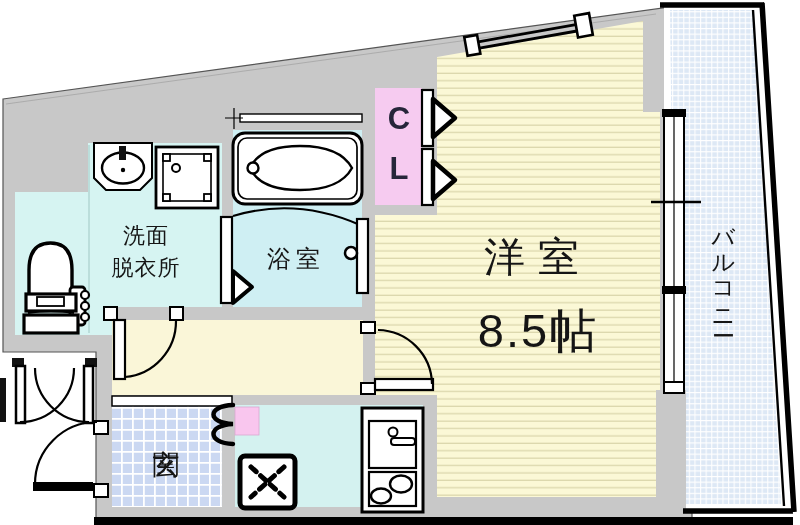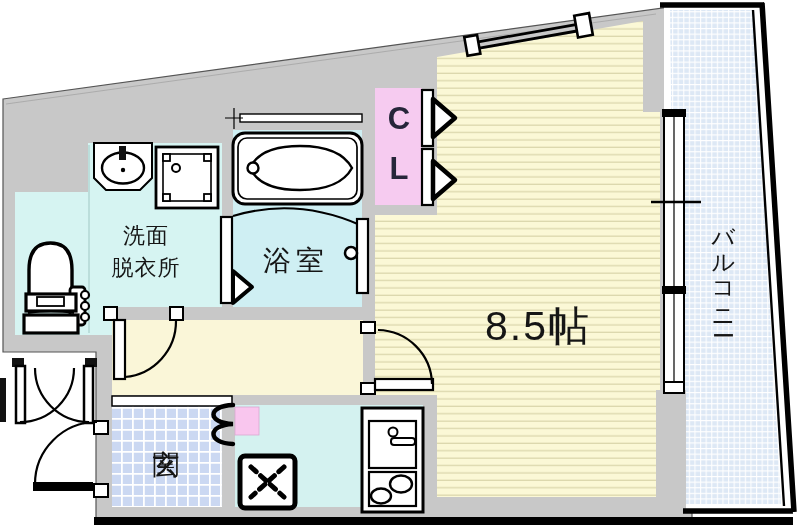--- a/index.html
+++ b/index.html
@@ -3,22 +3,22 @@
 <meta charset="utf-8">
 <style>
   html,body{margin:0;padding:0;background:#fff;}
   #plan{position:relative;width:800px;height:525px;background:#fff;overflow:hidden;
         font-family:"Liberation Sans","DejaVu Sans",sans-serif;}
   #plan svg{position:absolute;left:0;top:0;}
   .lbl{position:absolute;color:#151515;pointer-events:none;line-height:1.3;
        text-align:center;white-space:pre-line;}
   .lbl.vert{writing-mode:vertical-rl;text-orientation:upright;text-align:left;}
   #lbl-western{left:450px;top:231px;width:176px;font-size:41px;letter-spacing:13px;}
-  #lbl-size{left:448px;top:300px;width:180px;font-size:41px;letter-spacing:2px;}
-  #lbl-bath{left:230px;top:243px;width:132px;font-size:28px;letter-spacing:5px;}
+  #lbl-size{left:448px;top:300px;width:180px;font-size:47px;letter-spacing:2px;}
+  #lbl-bath{left:230px;top:243px;width:132px;font-size:24px;letter-spacing:5px;}
   #lbl-washroom{left:80px;top:220px;width:132px;font-size:22px;line-height:1.45;letter-spacing:1px;}
   #lbl-entrance{left:148px;top:428px;font-size:27px;letter-spacing:3px;}
   #lbl-balcony{left:708px;top:211px;font-size:23px;letter-spacing:2px;}
   #lbl-closet{left:376px;top:94px;width:46px;font-size:31px;line-height:1.6;font-weight:bold;color:#26263a;}
 </style>
 </head>
 <body>
 
 <div id="plan">
 <svg width="800" height="525" viewBox="0 0 800 525">
@@ -172,20 +172,21 @@
   </g>
 
   <g>
     <rect x="240" y="456" width="55" height="52" rx="5" fill="#fff" stroke="#000" stroke-width="5"></rect>
     <path d="M251 467 L284 497 M284 467 L251 497" stroke="#000" stroke-width="5" stroke-dasharray="7,6" stroke-linecap="round" fill="none"></path>
   </g>
 
   <rect x="94" y="517" width="699" height="8" fill="#000"></rect>
 </svg>
 
+  <div class="lbl" id="lbl-western">洋室</div>
   <div class="lbl" id="lbl-size">8.5帖</div>
   <div class="lbl" id="lbl-bath">浴室</div>
   <div class="lbl" id="lbl-washroom">洗面
 脱衣所</div>
   <div class="lbl vert" id="lbl-entrance">玄関</div>
   <div class="lbl vert" id="lbl-balcony">バルコニー</div>
   <div class="lbl" id="lbl-closet">C
 L</div>
 </div>
 

